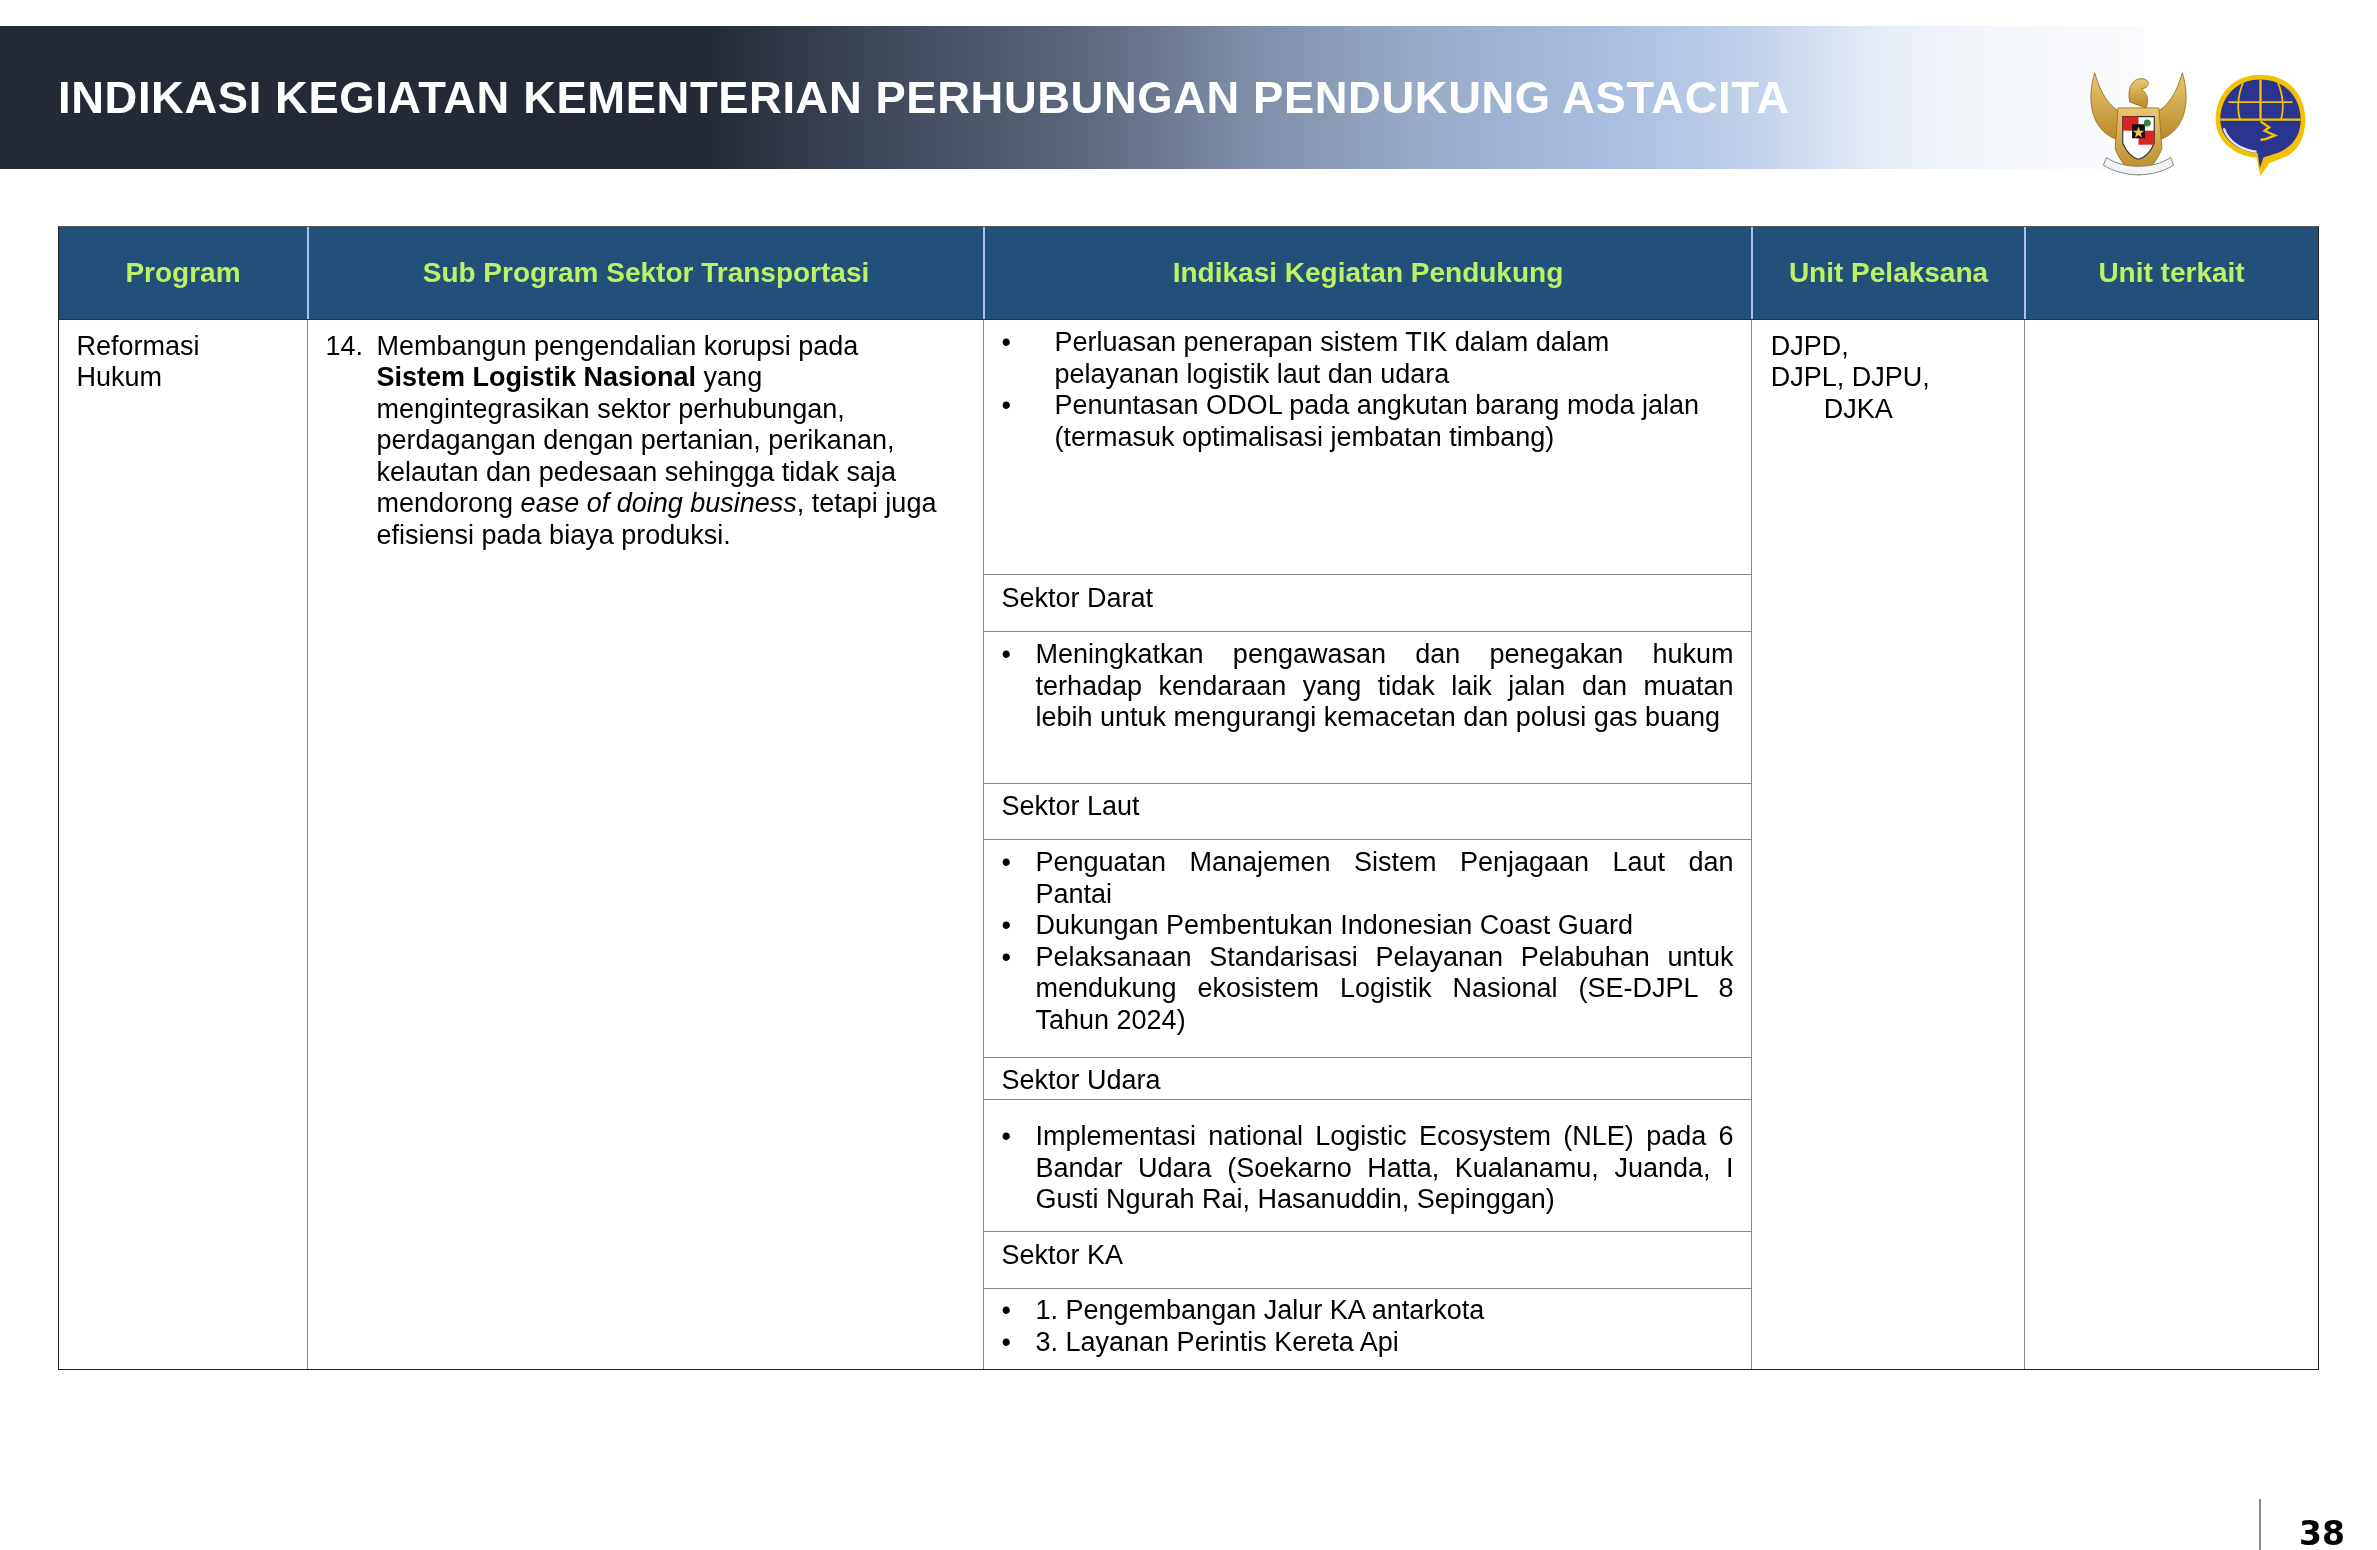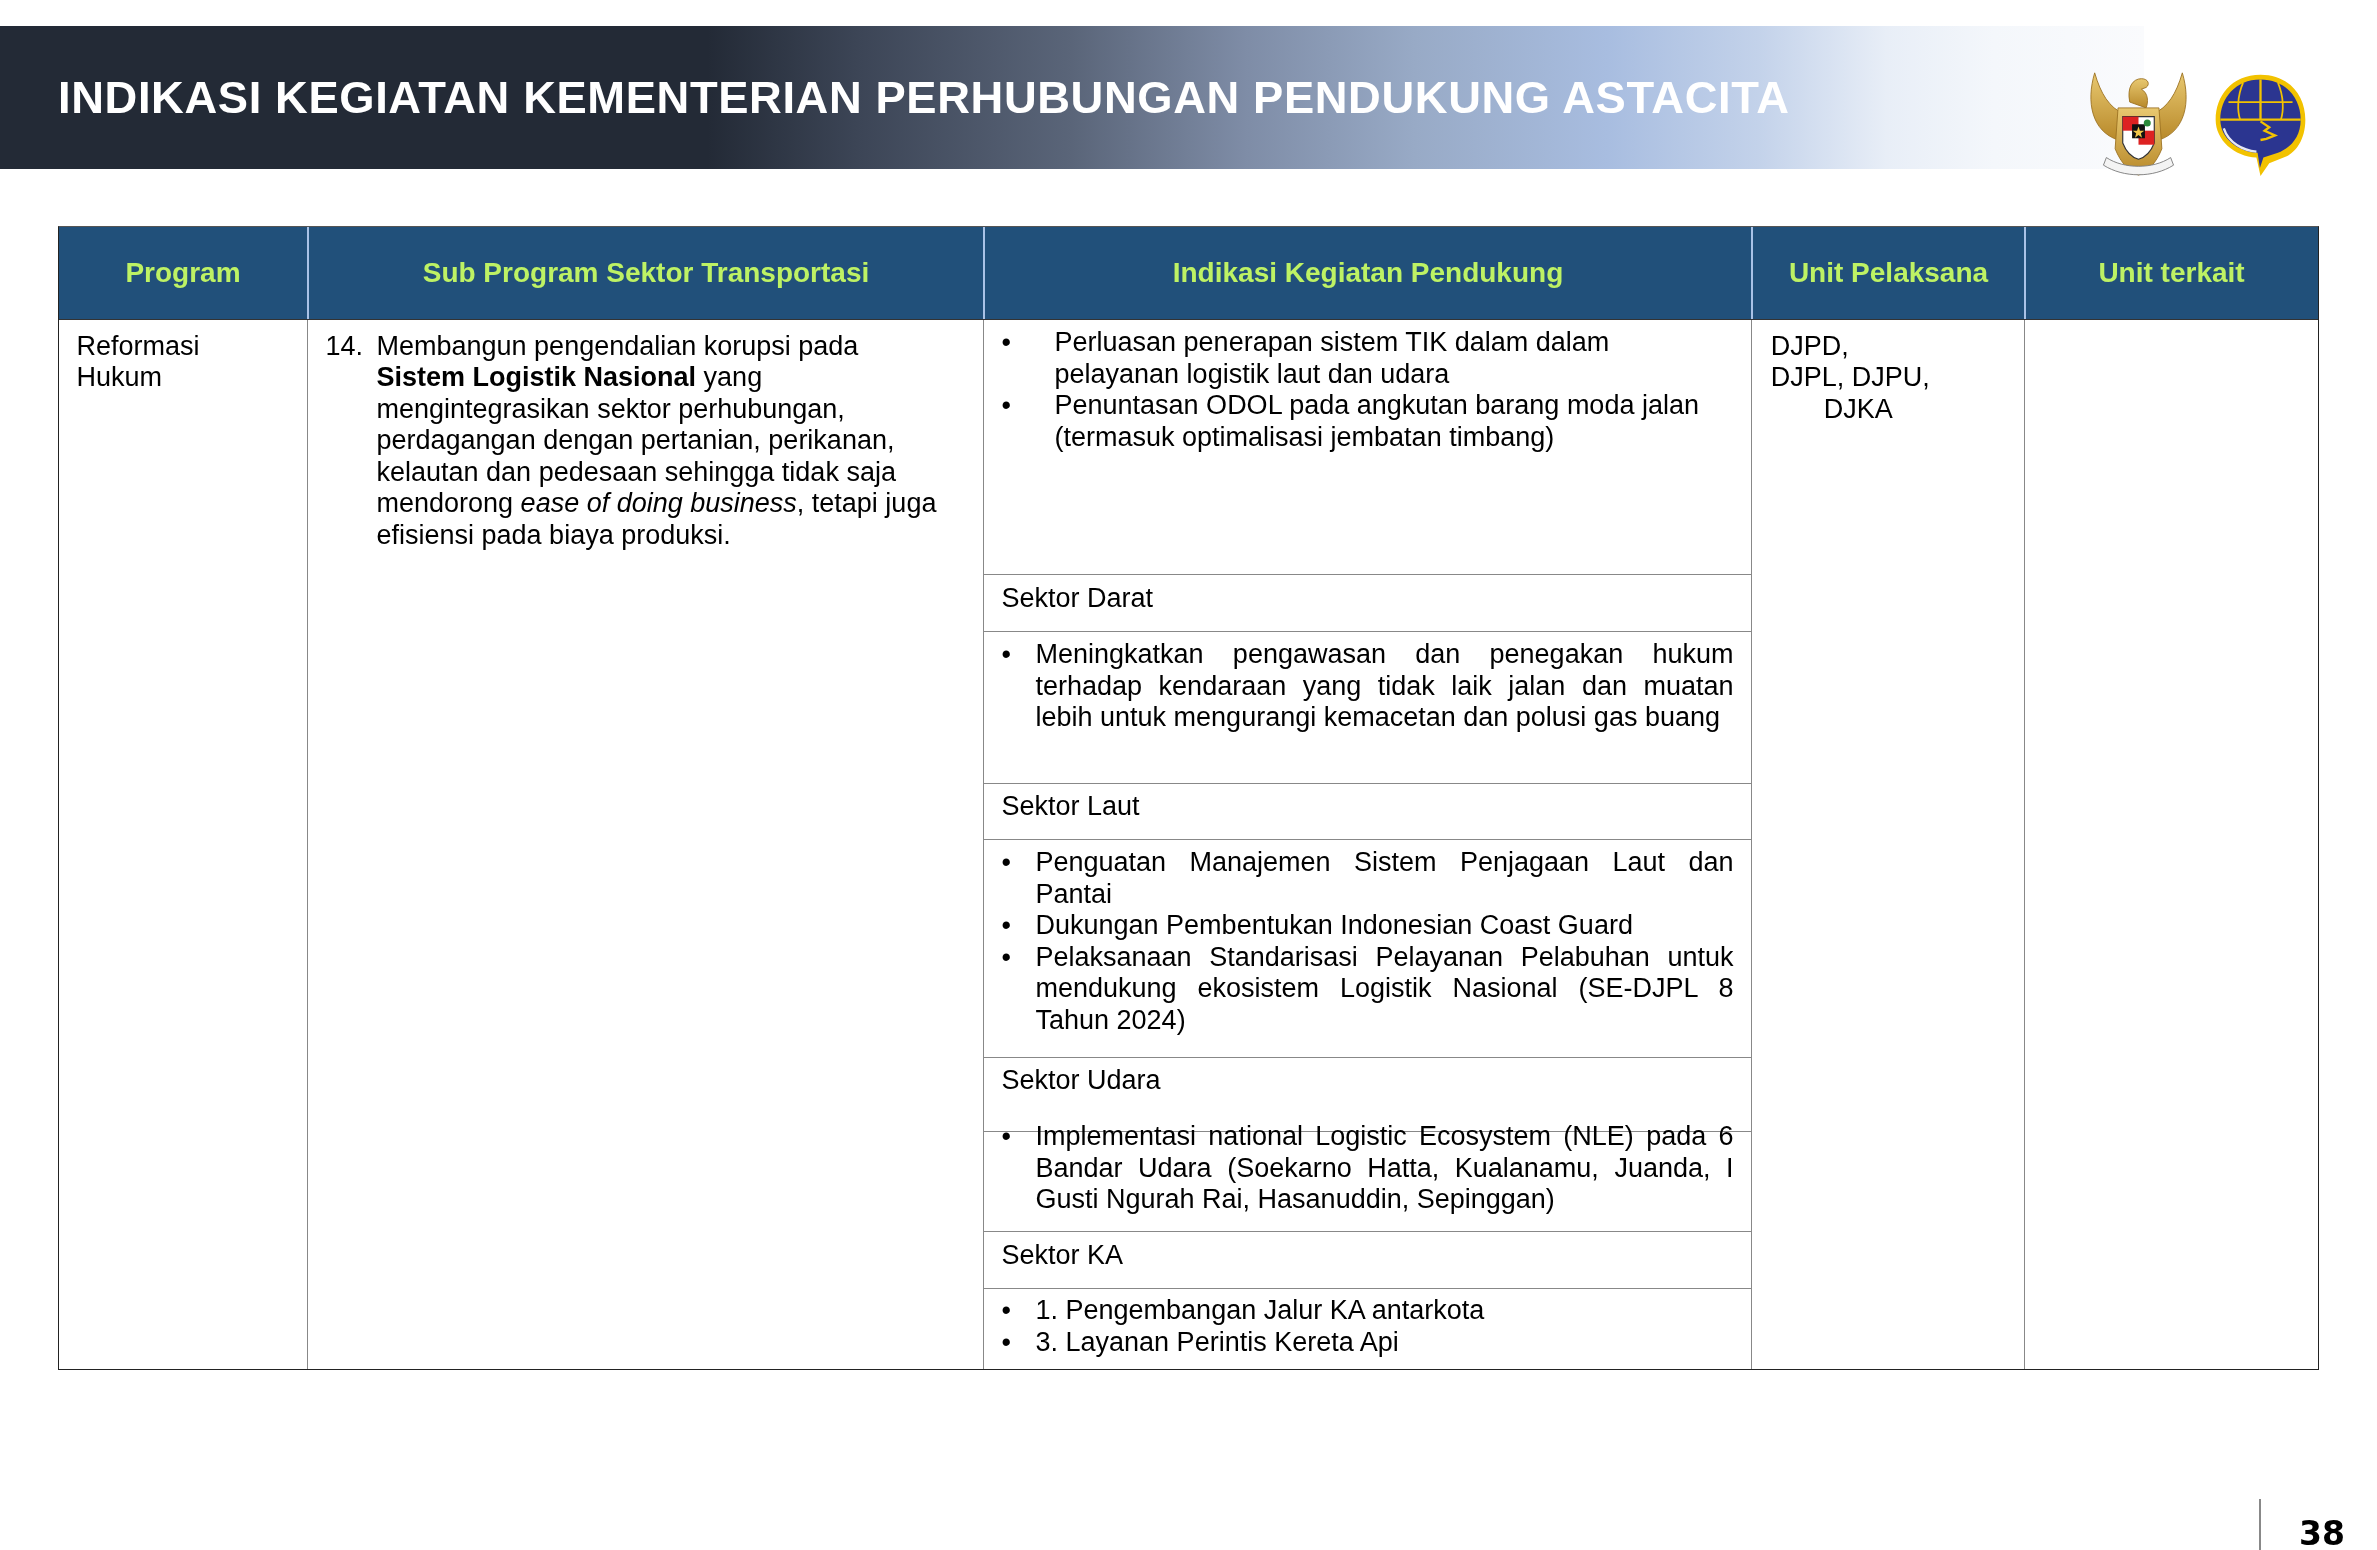--- a/index.html
+++ b/index.html
@@ -252,21 +252,21 @@
 
     <div class="ind-row cell-text sector-label" style="top:463px;height:57px;">Sektor Laut</div>
     <div class="ind-row cell-text" style="top:520px;height:218px;">
       <ul class="bul-list">
         <li><span class="dot">•</span><span>Penguatan Manajemen Sistem Penjagaan Laut dan Pantai</span></li>
         <li><span class="dot">•</span><span>Dukungan Pembentukan Indonesian Coast Guard</span></li>
         <li><span class="dot">•</span><span>Pelaksanaan Standarisasi Pelayanan Pelabuhan untuk mendukung ekosistem Logistik Nasional (SE-DJPL 8 Tahun 2024)</span></li>
       </ul>
     </div>
 
-    <div class="ind-row cell-text sector-label" style="top:737px;height:75px;">Sektor Udara</div>
+    <div class="ind-row cell-text sector-label" style="top:737px;height:43px;">Sektor Udara</div>
     <div class="ind-row cell-text" style="top:794px;height:118px;">
       <ul class="bul-list">
         <li><span class="dot">•</span><span>Implementasi national Logistic Ecosystem (NLE) pada 6 Bandar Udara (Soekarno Hatta, Kualanamu, Juanda, I Gusti Ngurah Rai, Hasanuddin, Sepinggan)</span></li>
       </ul>
     </div>
 
     <div class="ind-row cell-text sector-label" style="top:912px;height:57px;">Sektor KA</div>
     <div class="ind-row cell-text last" style="top:968px;height:82px;">
       <ul class="bul-list">
         <li style="text-align:left;"><span class="dot">•</span><span>1. Pengembangan Jalur KA antarkota</span></li>

